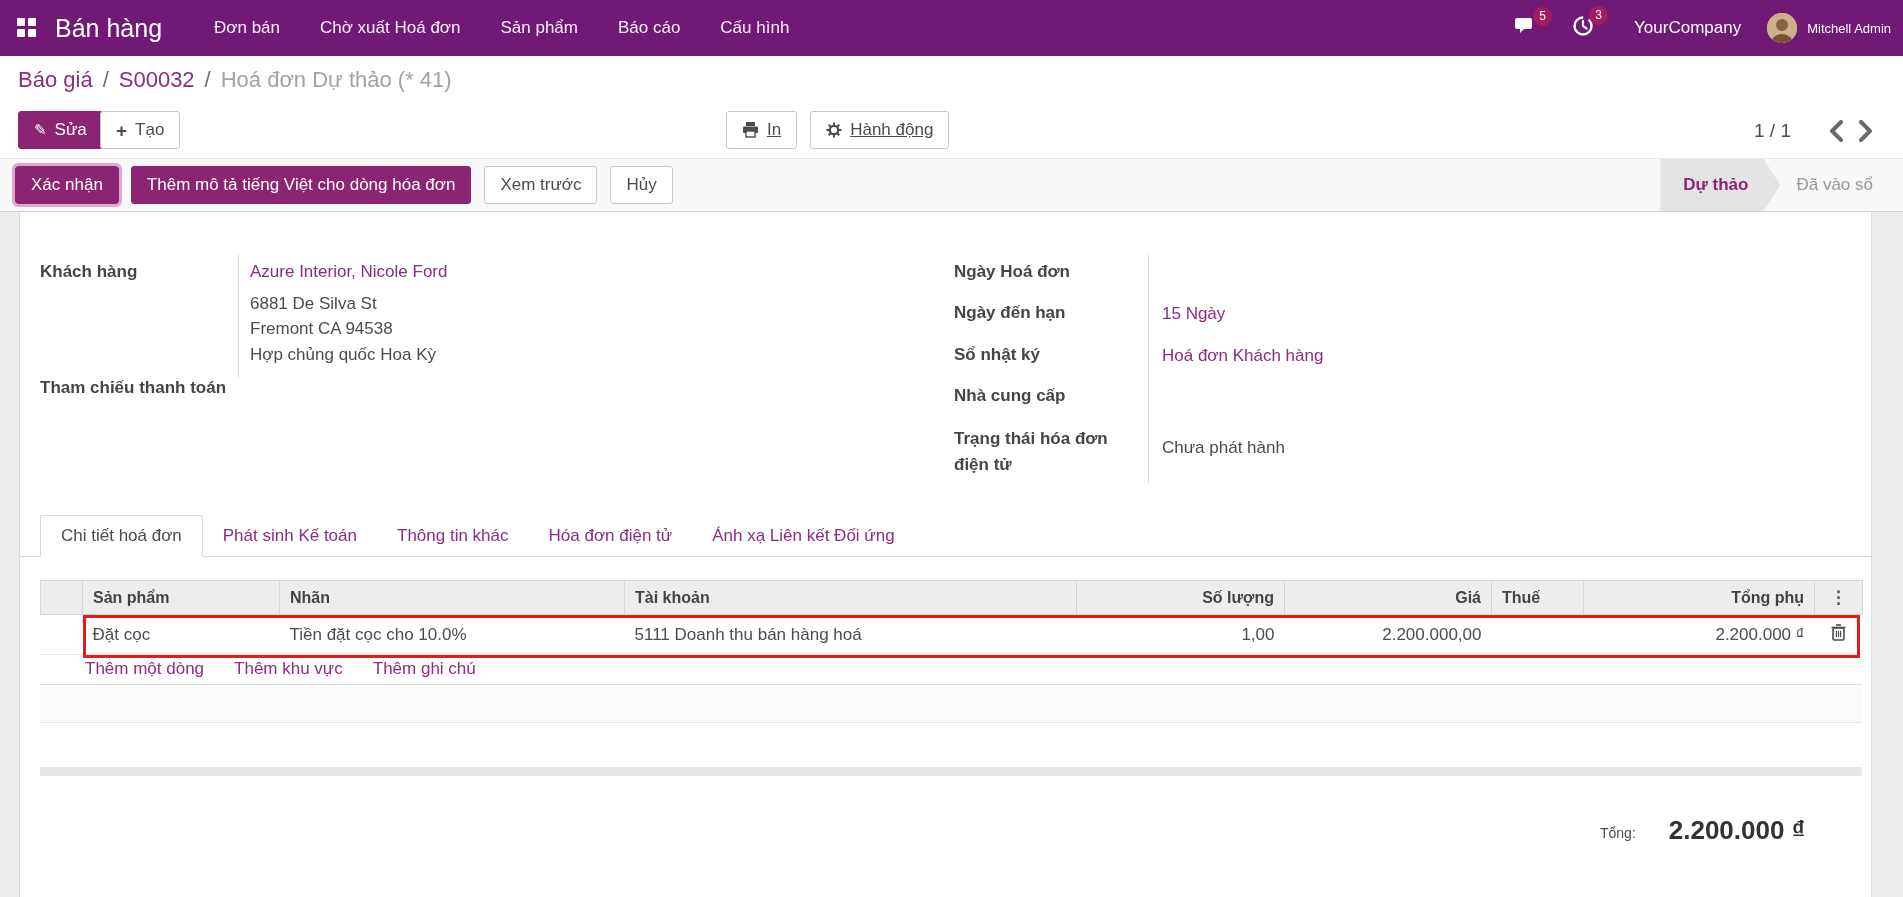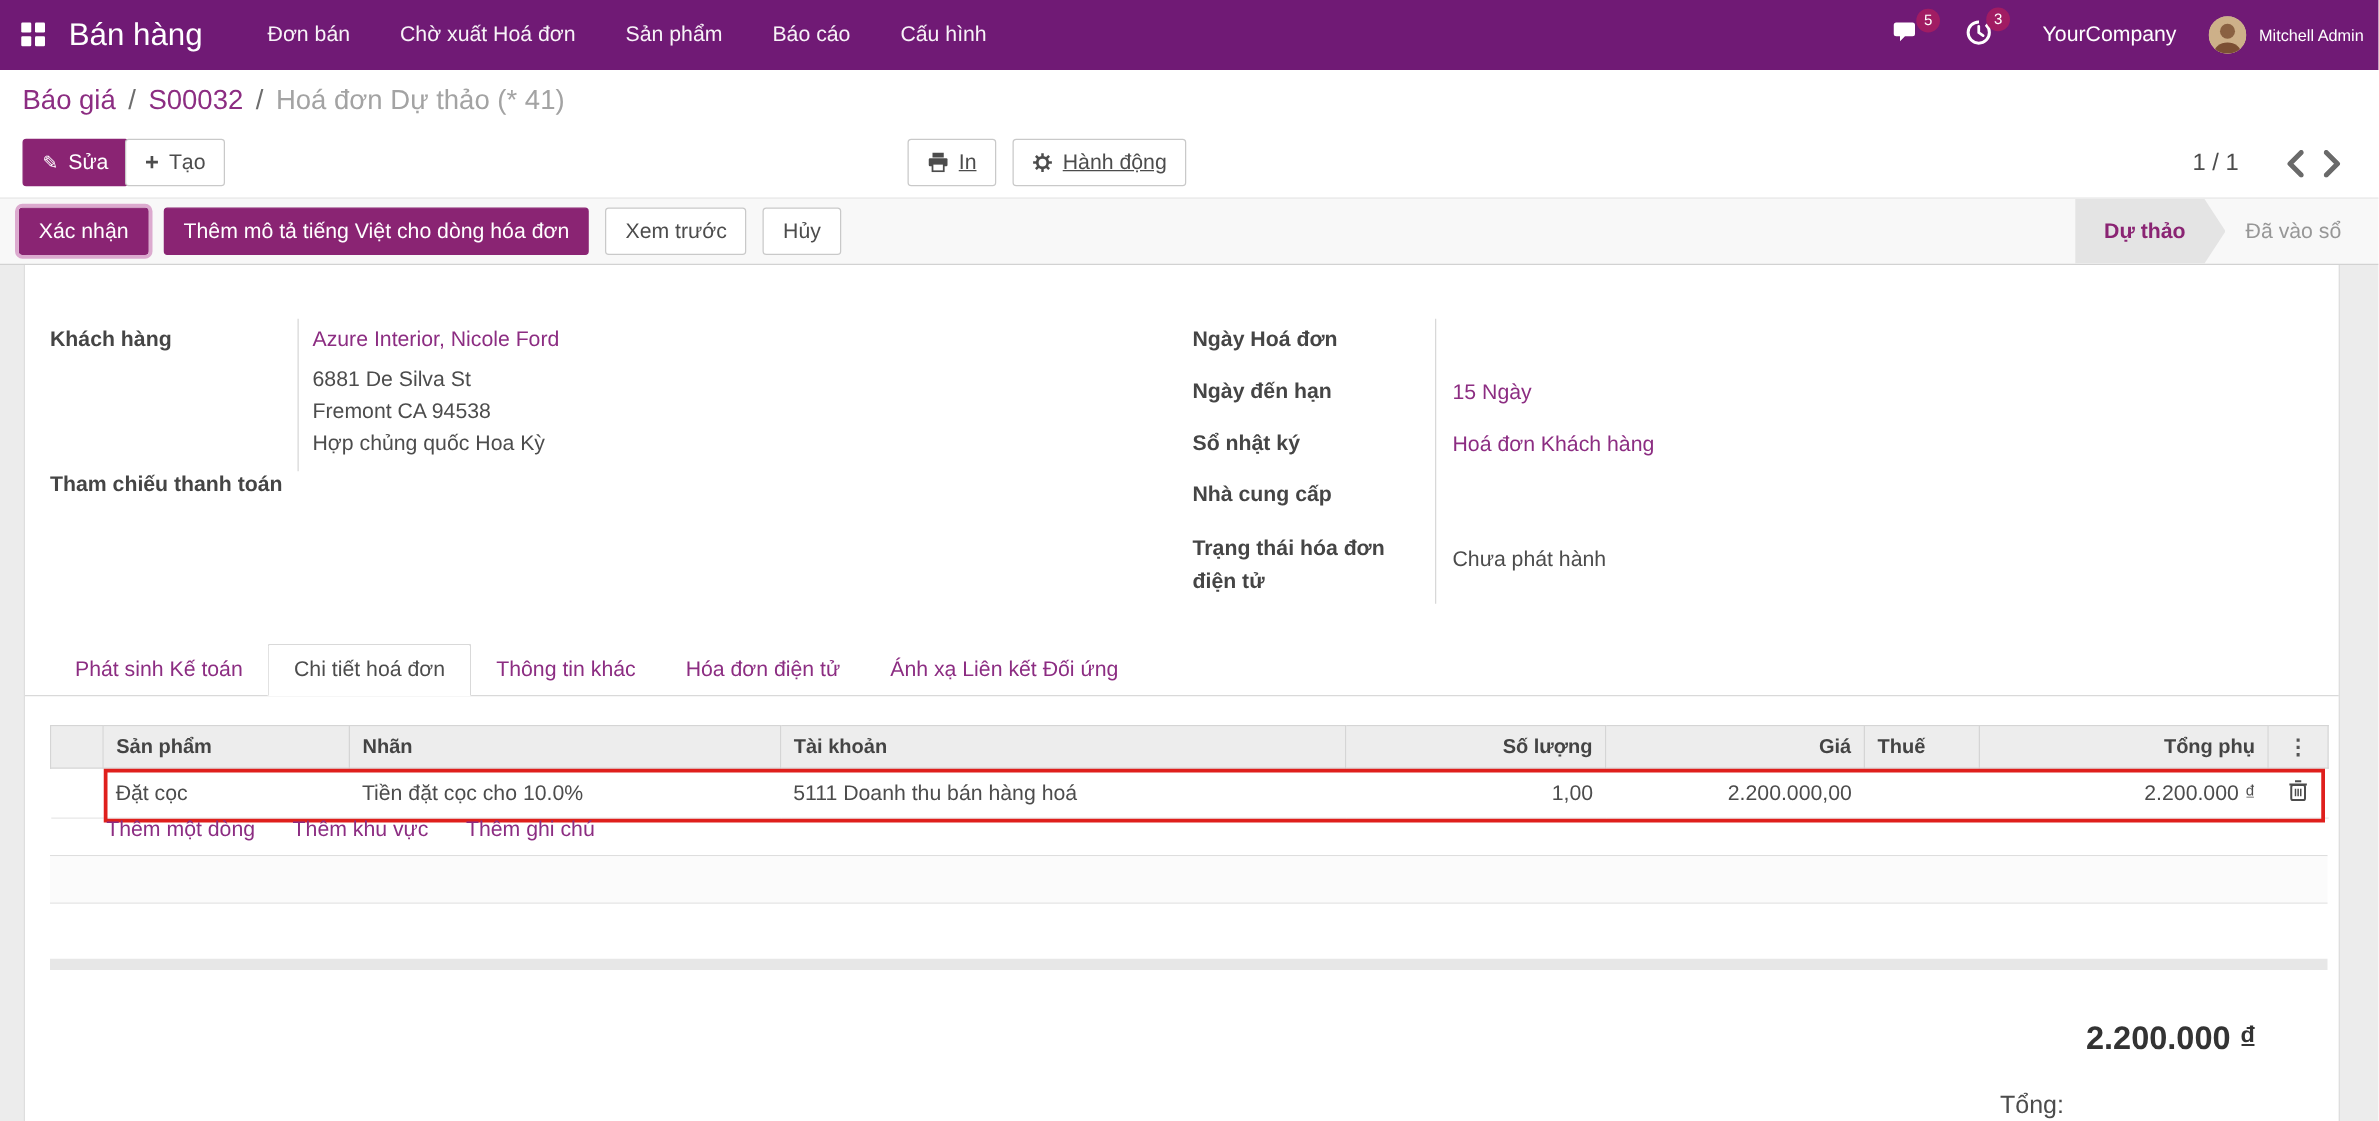--- a/index.html
+++ b/index.html
@@ -86,30 +86,30 @@
                    border-bottom:1px solid #e8e8e8; white-space:nowrap; overflow:hidden; }
   .t-right { text-align:right !important; }
   .t-center { text-align:center !important; }
   .opt-toggle { font-size:17px; color:#555; cursor:pointer; }
   .trash-btn { cursor:pointer; display:inline-flex; }
 
   .red-box { position:absolute; left:83px; top:403px; width:1777px; height:43px;
              border:3px solid #df1f1c; pointer-events:none; }
 
   .add-links { position:absolute; left:40px; top:442px; width:1822px; height:31px;
-               border-bottom:1px solid #dedede; display:flex; }
+               border-bottom:1px solid #dedede; display:flex; align-items:center; }
   .add-link { font-size:17px; color:#8c2d82; cursor:pointer; margin-left:45px; }
   .add-link + .add-link { margin-left:30px; }
   .add-link:first-child { margin-left:45px; }
 
   .empty-row { position:absolute; left:40px; top:473px; width:1822px; height:38px;
                background:#fbfbfb; border-bottom:1px solid #e5e5e5; }
   .gray-band { position:absolute; left:40px; top:555px; width:1822px; height:9px; background:#e7e7e7; }
 
-  .total-label { position:absolute; left:1600px; top:613px; font-size:20px; color:#4c4c4c;margin-top:48px; }
+  .total-label { position:absolute; left:1600px; top:613px; font-size:14px; color:#4c4c4c; }
   .total-value { position:absolute; left:1640px; top:603px; width:165px; text-align:right;
                  font-size:26px; font-weight:bold; color:#333; }
 
   .annotation-arrow { position:absolute; left:103px; top:214px; pointer-events:none; }
 </style>
 </head>
 <body>
 
 <div class="screen">
 
@@ -252,22 +252,22 @@
     <div class="abs flabel" style="left:954px; top:50px;">Ngày Hoá đơn</div>
     <div class="abs flabel" style="left:954px; top:91px;">Ngày đến hạn</div>
     <div class="abs flink" style="left:1162px; top:92px;">15 Ngày</div>
     <div class="abs flabel" style="left:954px; top:133px;">Sổ nhật ký</div>
     <div class="abs flink" style="left:1162px; top:134px;">Hoá đơn Khách hàng</div>
     <div class="abs flabel" style="left:954px; top:174px;">Nhà cung cấp</div>
     <div class="abs flabel" style="left:954px; top:214px; width:185px; line-height:26px;">Trạng thái hóa đơn điện tử</div>
     <div class="abs fvalue" style="left:1162px; top:226px;">Chưa phát hành</div>
 
     <div class="tabs-row">
+      <div class="tab active">Chi tiết hoá đơn</div>
       <div class="tab">Phát sinh Kế toán</div>
-      <div class="tab active">Chi tiết hoá đơn</div>
       <div class="tab">Thông tin khác</div>
       <div class="tab">Hóa đơn điện tử</div>
       <div class="tab">Ánh xạ Liên kết Đối ứng</div>
     </div>
 
     <table class="lines">
       <colgroup>
         <col style="width:42px">
           <col style="width:197px">
           <col style="width:345px">

